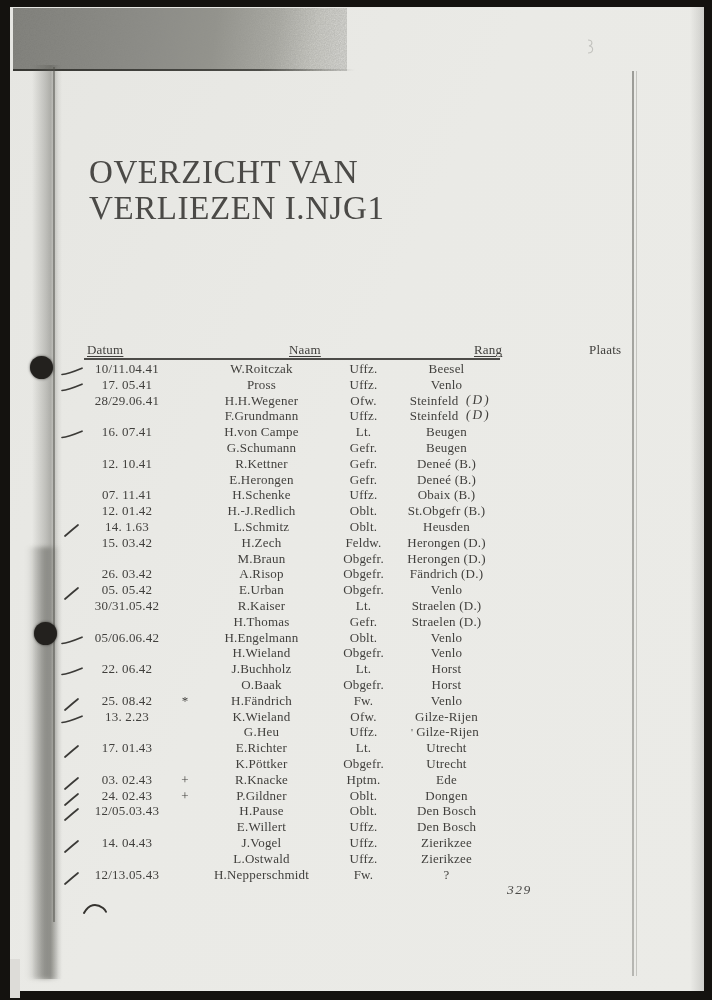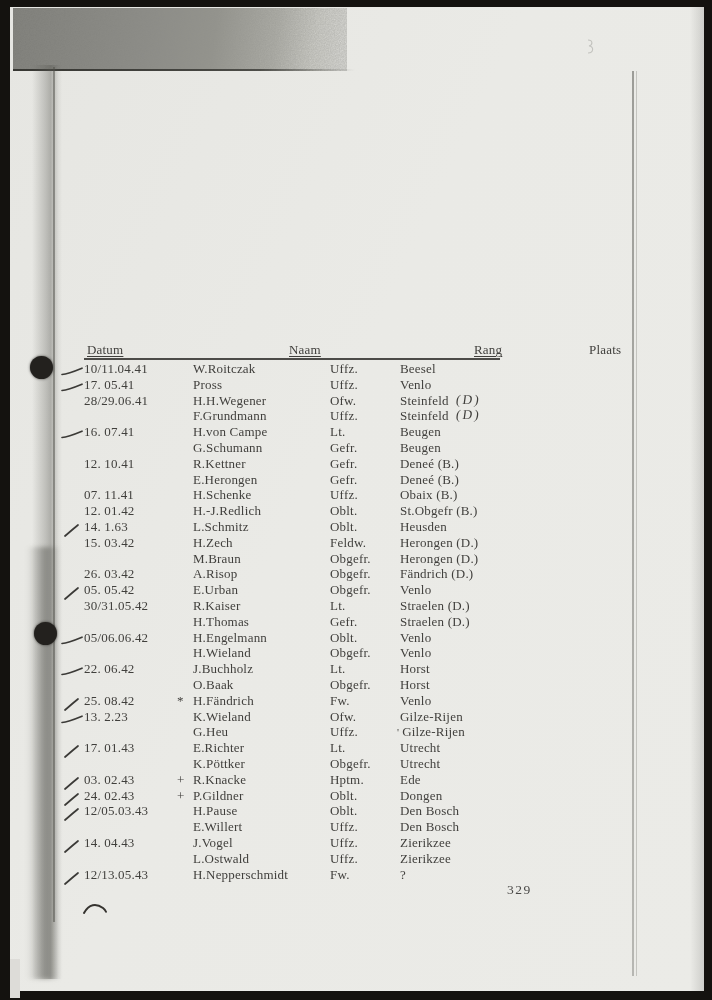--- a/index.html
+++ b/index.html
@@ -61,33 +61,33 @@
     font-size:33px;line-height:36px;letter-spacing:.6px;color:#4b4a47;
   }
 
   
   .table{position:absolute;left:74px;top:335px;width:416px;
     color:#403f3c;font-size:13px;letter-spacing:.2px;}
   .thead{display:grid;grid-template-columns:86px 23px 137px 67px 1fr;line-height:15px;gap:48px;}
   .u{text-decoration:underline;text-underline-offset:2px;text-decoration-thickness:1.2px;}
   .hc-datum{padding-left:3px;}
   .rule{height:2px;background:#4c4b48;margin-top:1px;}
-  .rows{margin-top:1px;}
+  .rows{margin-top:1px;text-align:center;}
   .row{display:grid;grid-template-columns:86px 23px 137px 67px 1fr;
     line-height:15.8px;height:15.8px;position:relative;}
   .c-date{position:relative;white-space:nowrap;}
   .c-prefix{padding-left:7px;}
   .penmark{position:absolute;display:block;}
   .penmark.dash{left:-23px;top:3px;}
   .penmark.slash{left:-20px;top:5px;}
   .hand-note{display:inline-block;margin-left:7px;transform:skewX(-8deg) translateY(-1px);
     letter-spacing:2px;font-size:13.5px;}
   .tick{font-size:11px;margin-right:3px;}
 
-  .pagenum{position:absolute;left:497px;top:875px;font-size:13.5px;letter-spacing:1.5px;color:#4a4947;}
+  .pagenum{position:absolute;left:497px;top:875px;font-size:13.5px;letter-spacing:1.5px;color:#4a4947;font-style:italic;}
   .arc{position:absolute;left:72px;top:894px;}
   .smudge{position:absolute;left:574px;top:30px;opacity:.3;}
 </style>
 </head>
 <body>
 
 <div class="page">
 
   <div class="scan-band">
     <svg width="334" height="63" opacity="0.45">
@@ -104,20 +104,24 @@
   <div class="fold-strong"></div>
   <div class="crease"></div>
 
   <div class="hole hole1"></div>
   <div class="hole hole2"></div>
 
   <div class="edge-a"></div>
   <div class="edge-b"></div>
   <div class="corner-patch"></div>
 
+  <div class="title">
+    <div>OVERZICHT VAN</div>
+    <div>VERLIEZEN I.NJG1</div>
+  </div>
 
   <div class="table">
     <div class="thead">
       <span class="u hc-datum">Datum</span>
       <span></span>
       <span class="u">Naam</span>
       <span class="u">Rang</span>
       <span>Plaats</span>
     </div>
     <div class="rule"></div>

